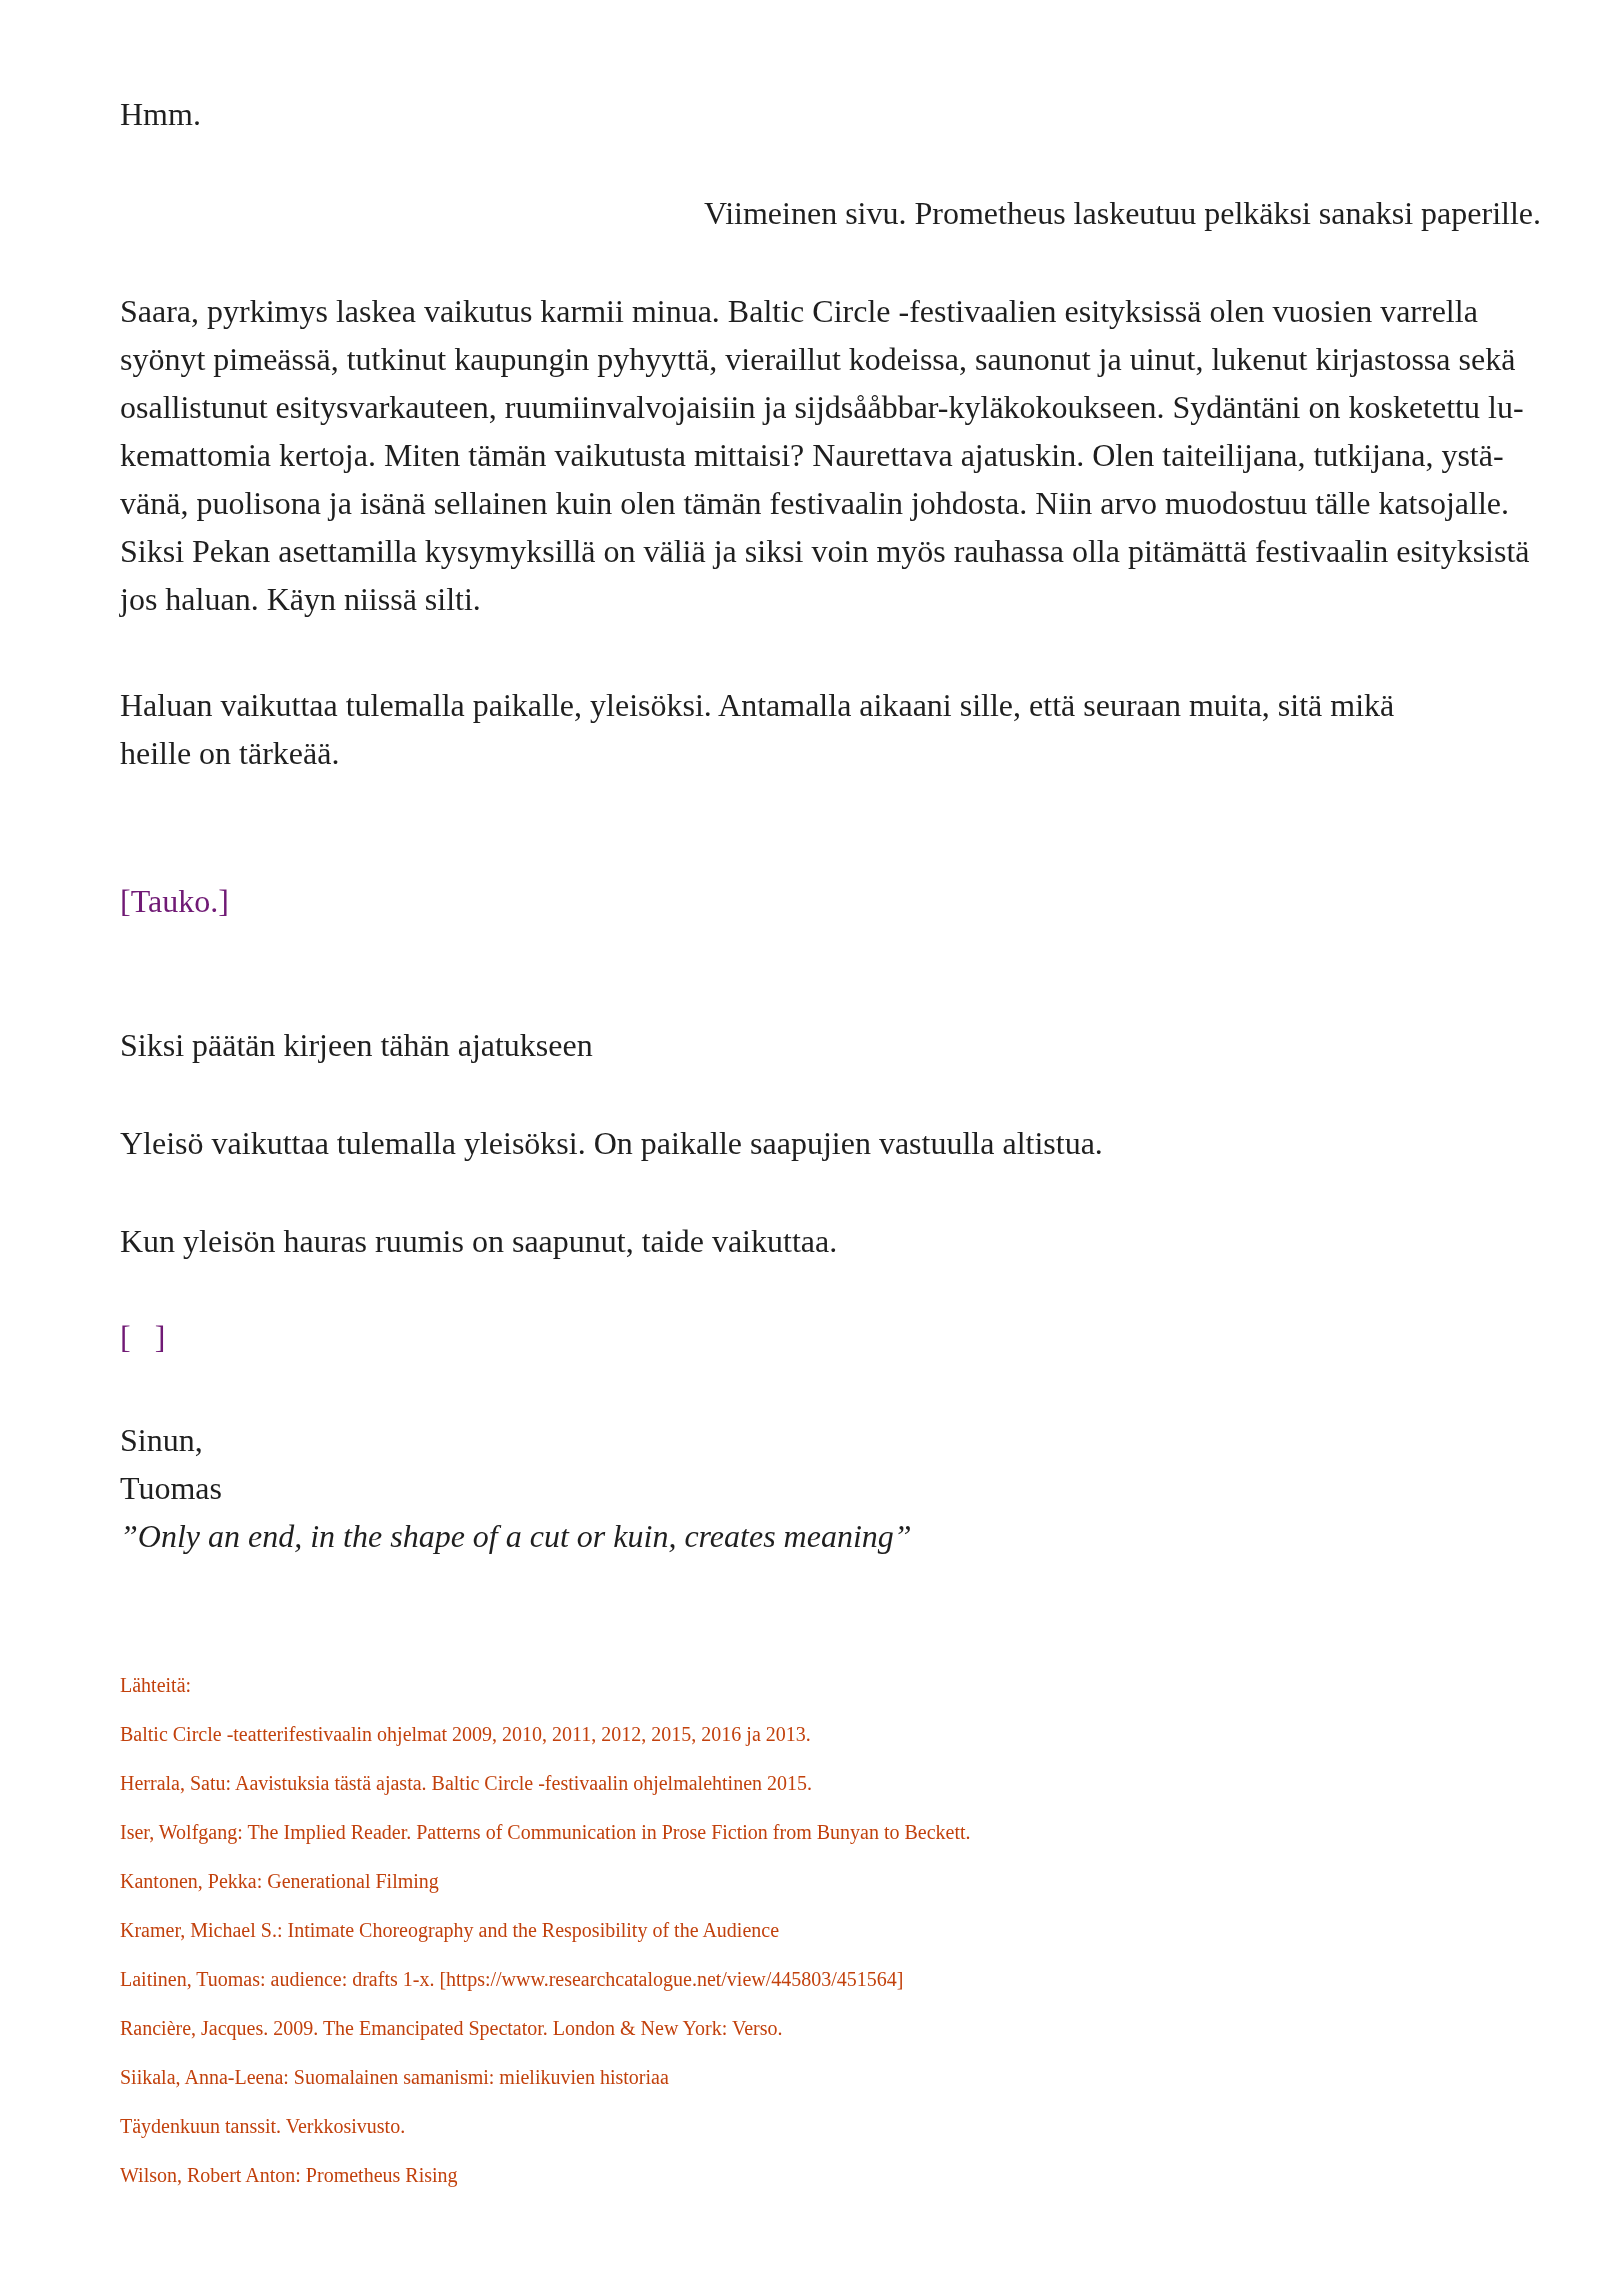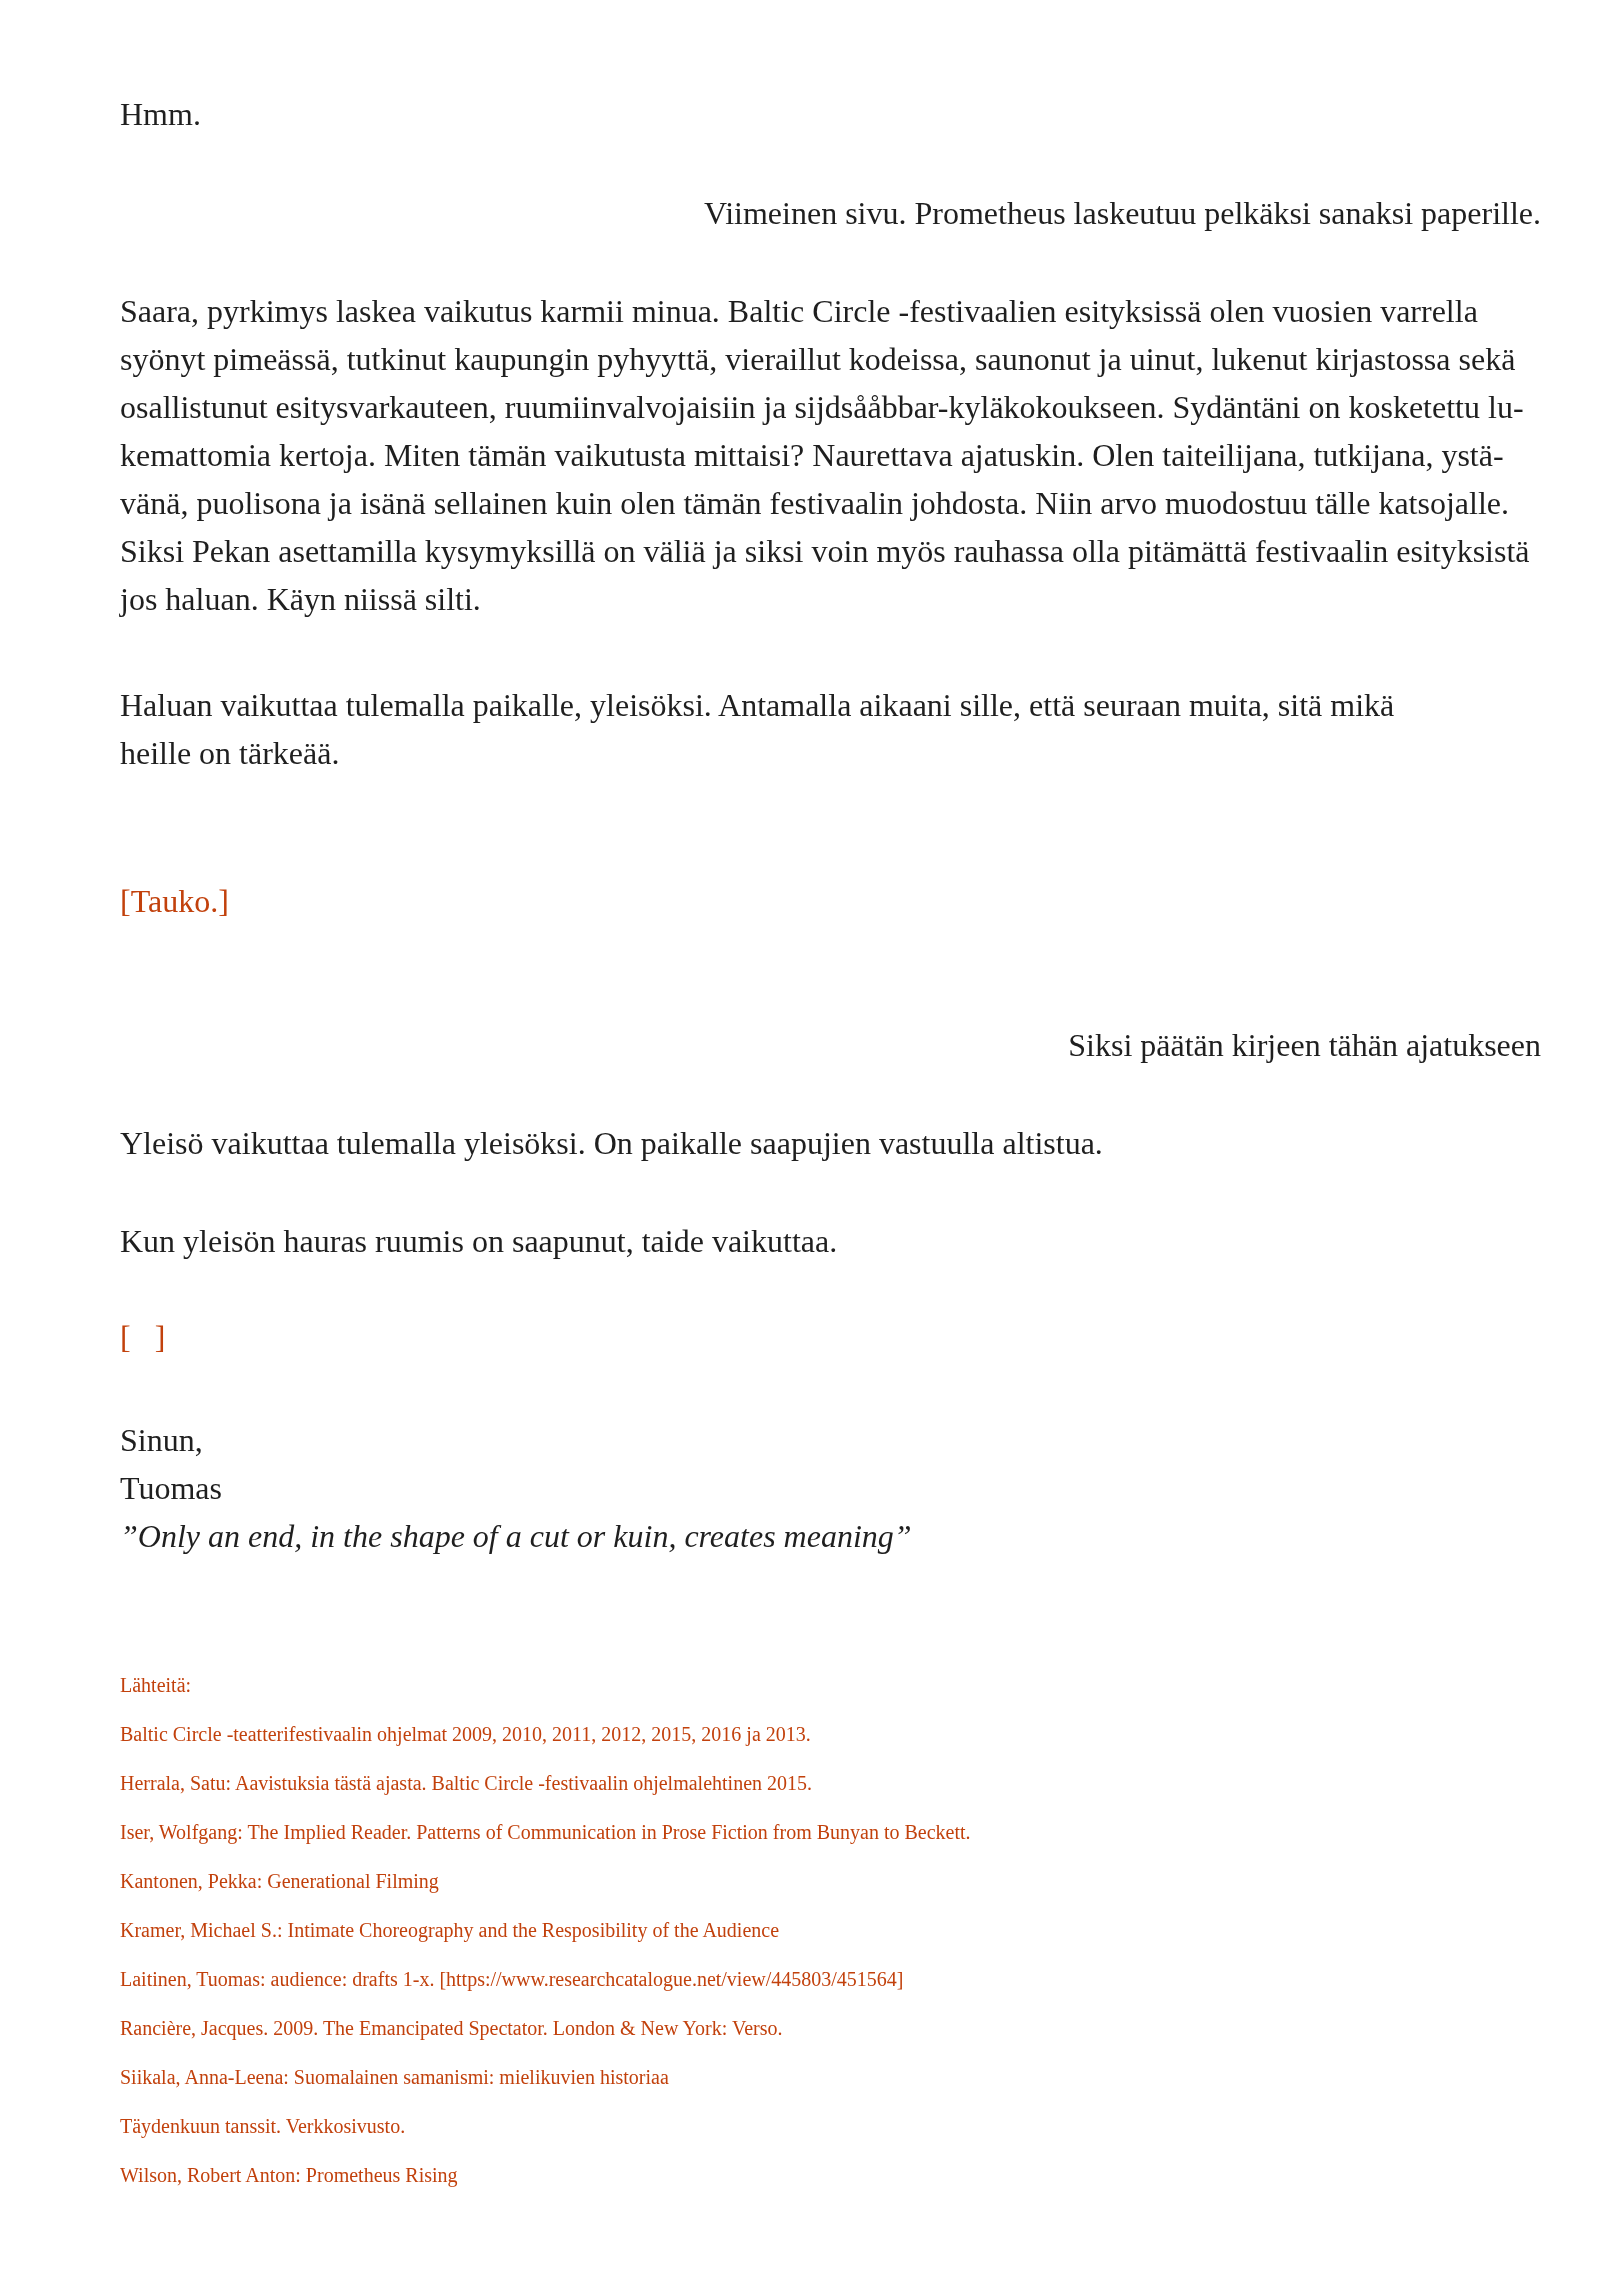--- a/index.html
+++ b/index.html
@@ -21,29 +21,29 @@
     background: #ffffff;
     margin-left: 8px;
   }
   .line { white-space: nowrap; }
   .block { margin: 0; }
 
   #subject-line   { margin-top: 51px; text-align: right; }
   #para-saara     { margin-top: 50px; }
   #para-haluan    { margin-top: 58px; }
   #pause-marker   { margin-top: 100px; }
-  #line-siksi     { margin-top: 96px; text-align: right; }
+  #line-siksi     { margin-top: 96px; }
   #line-yleiso    { margin-top: 50px; }
   #line-kun       { margin-top: 50px; }
   #empty-marker   { margin-top: 48px; }
   #sign-block     { margin-top: 55px; }
   #references     { margin-top: 101px; }
 
   .red-marker {
-    color: #c2410c;
+    color: #701a75;
     white-space: pre;
   }
   .quote {
     font-style: italic;
   }
   .refs {
     font-size: 20px;
     line-height: 49px;
     color: #c2410c;
   }

